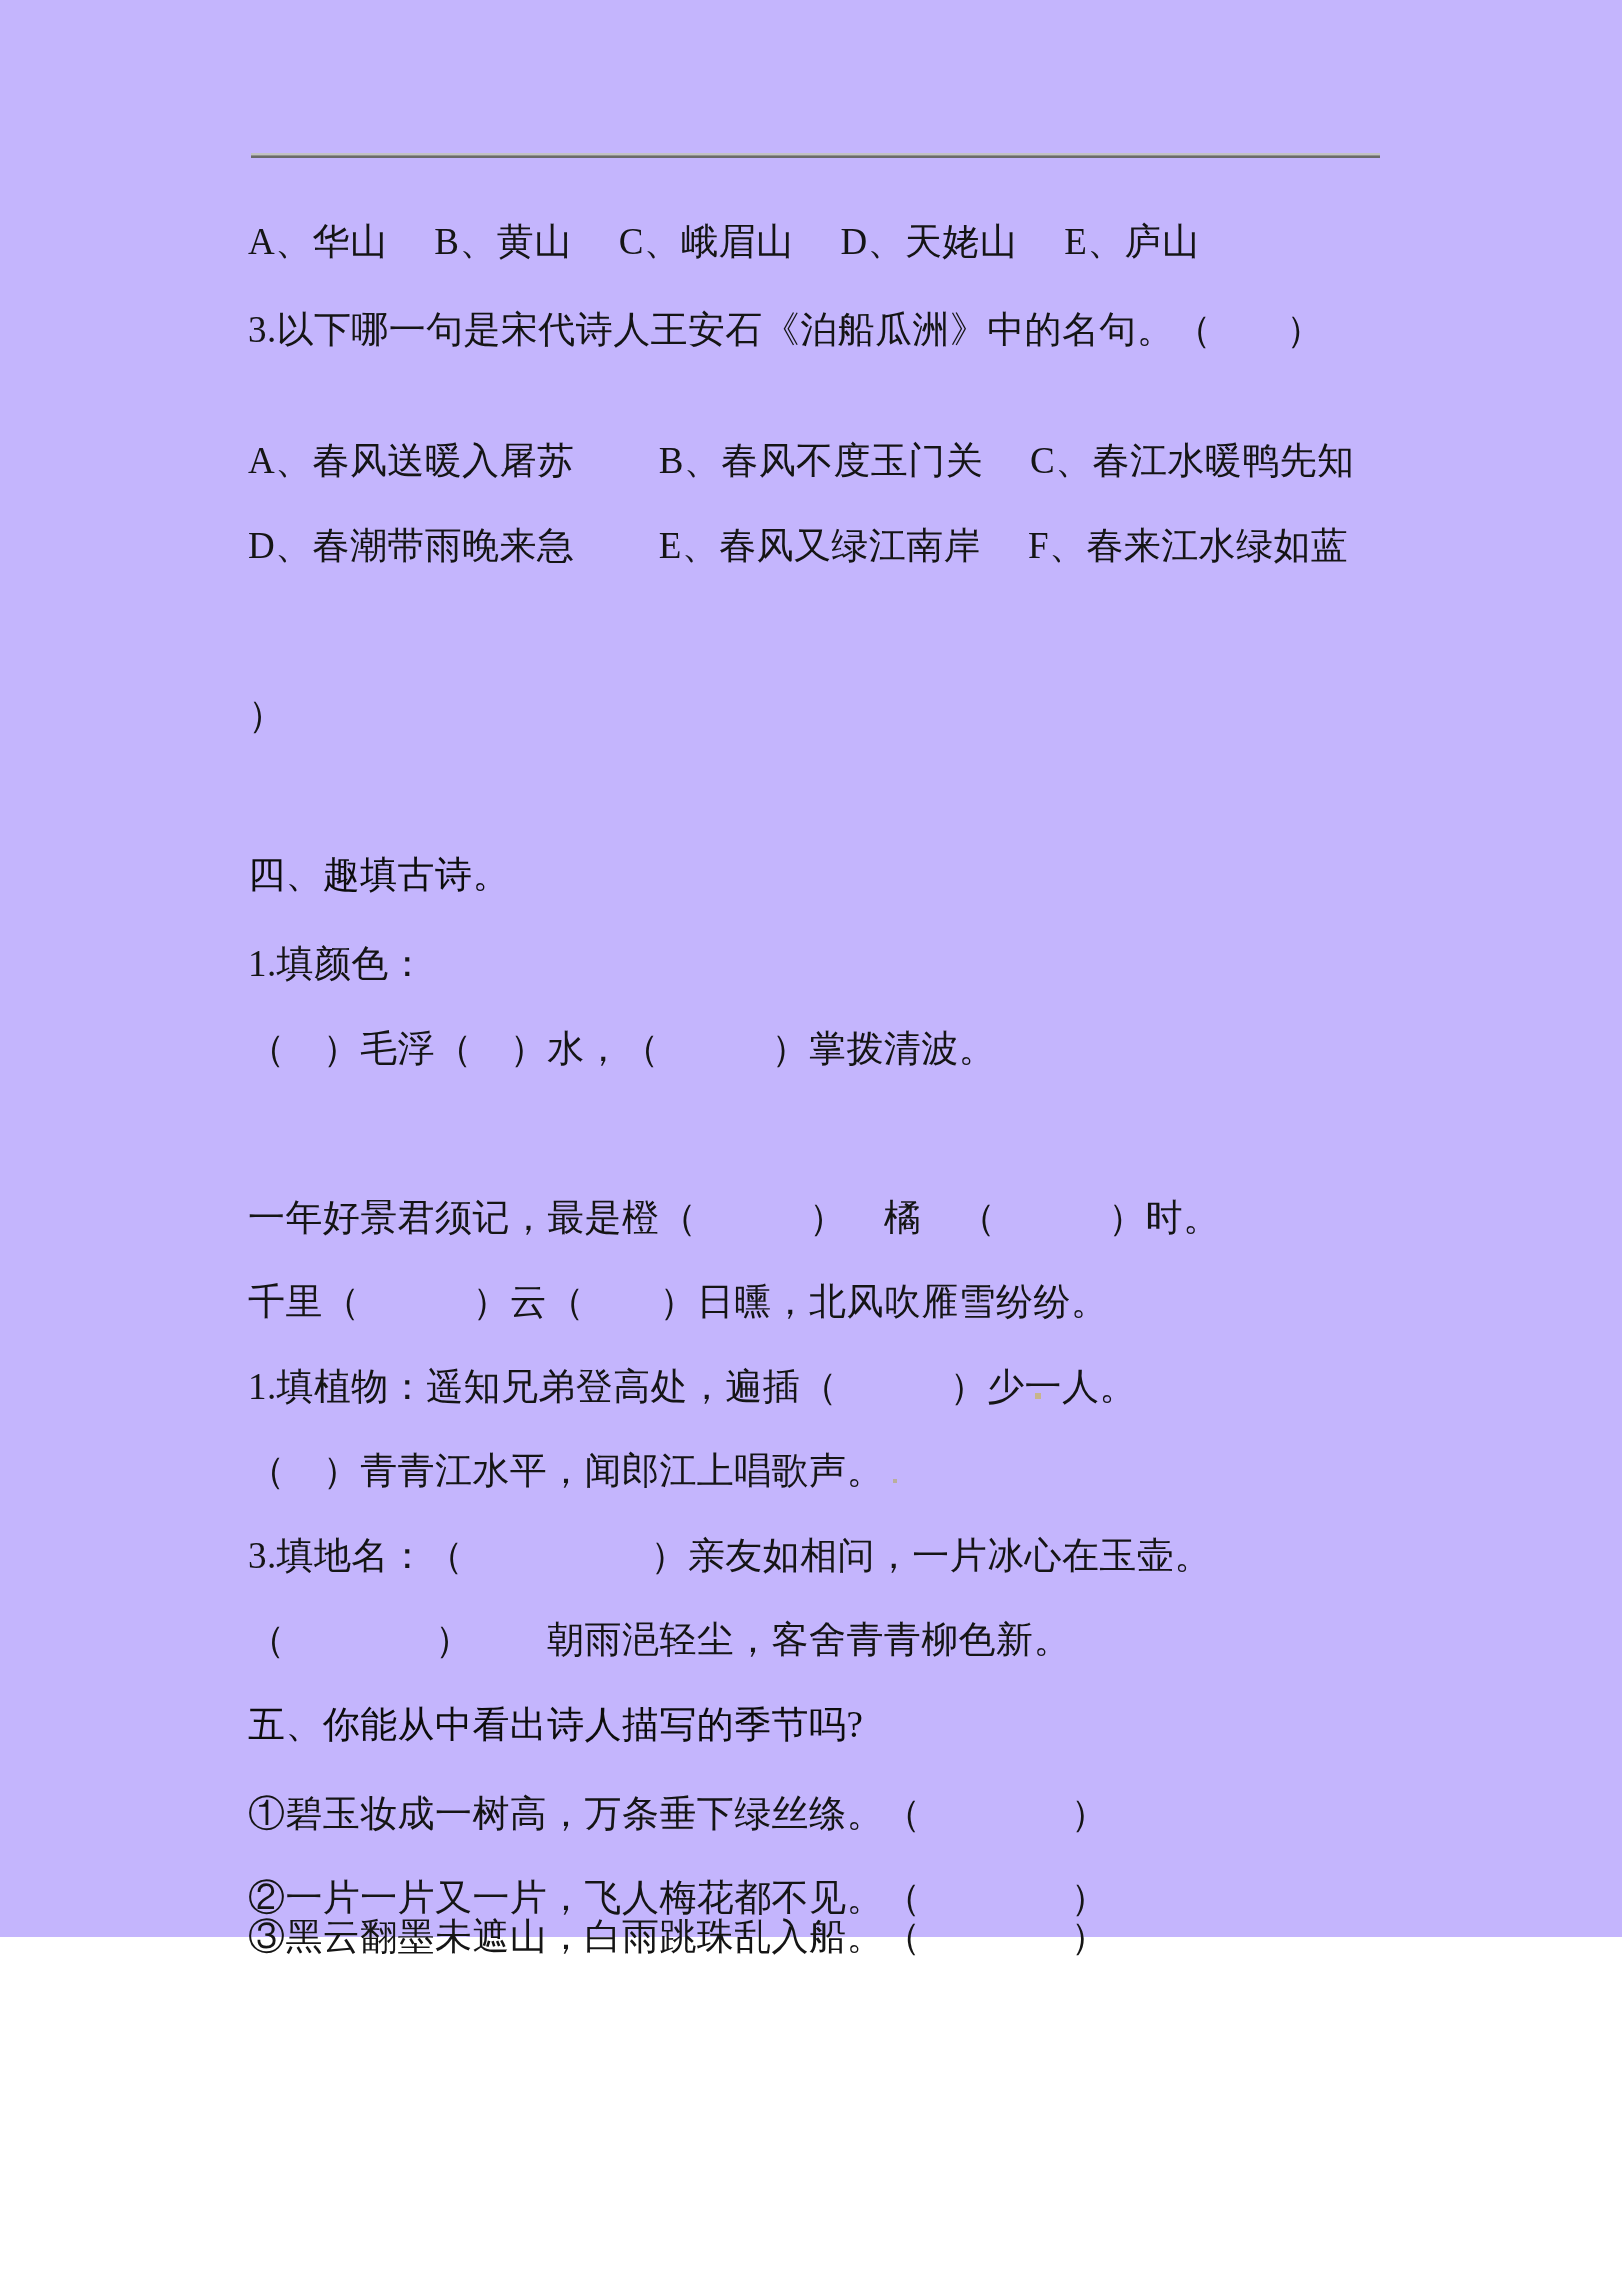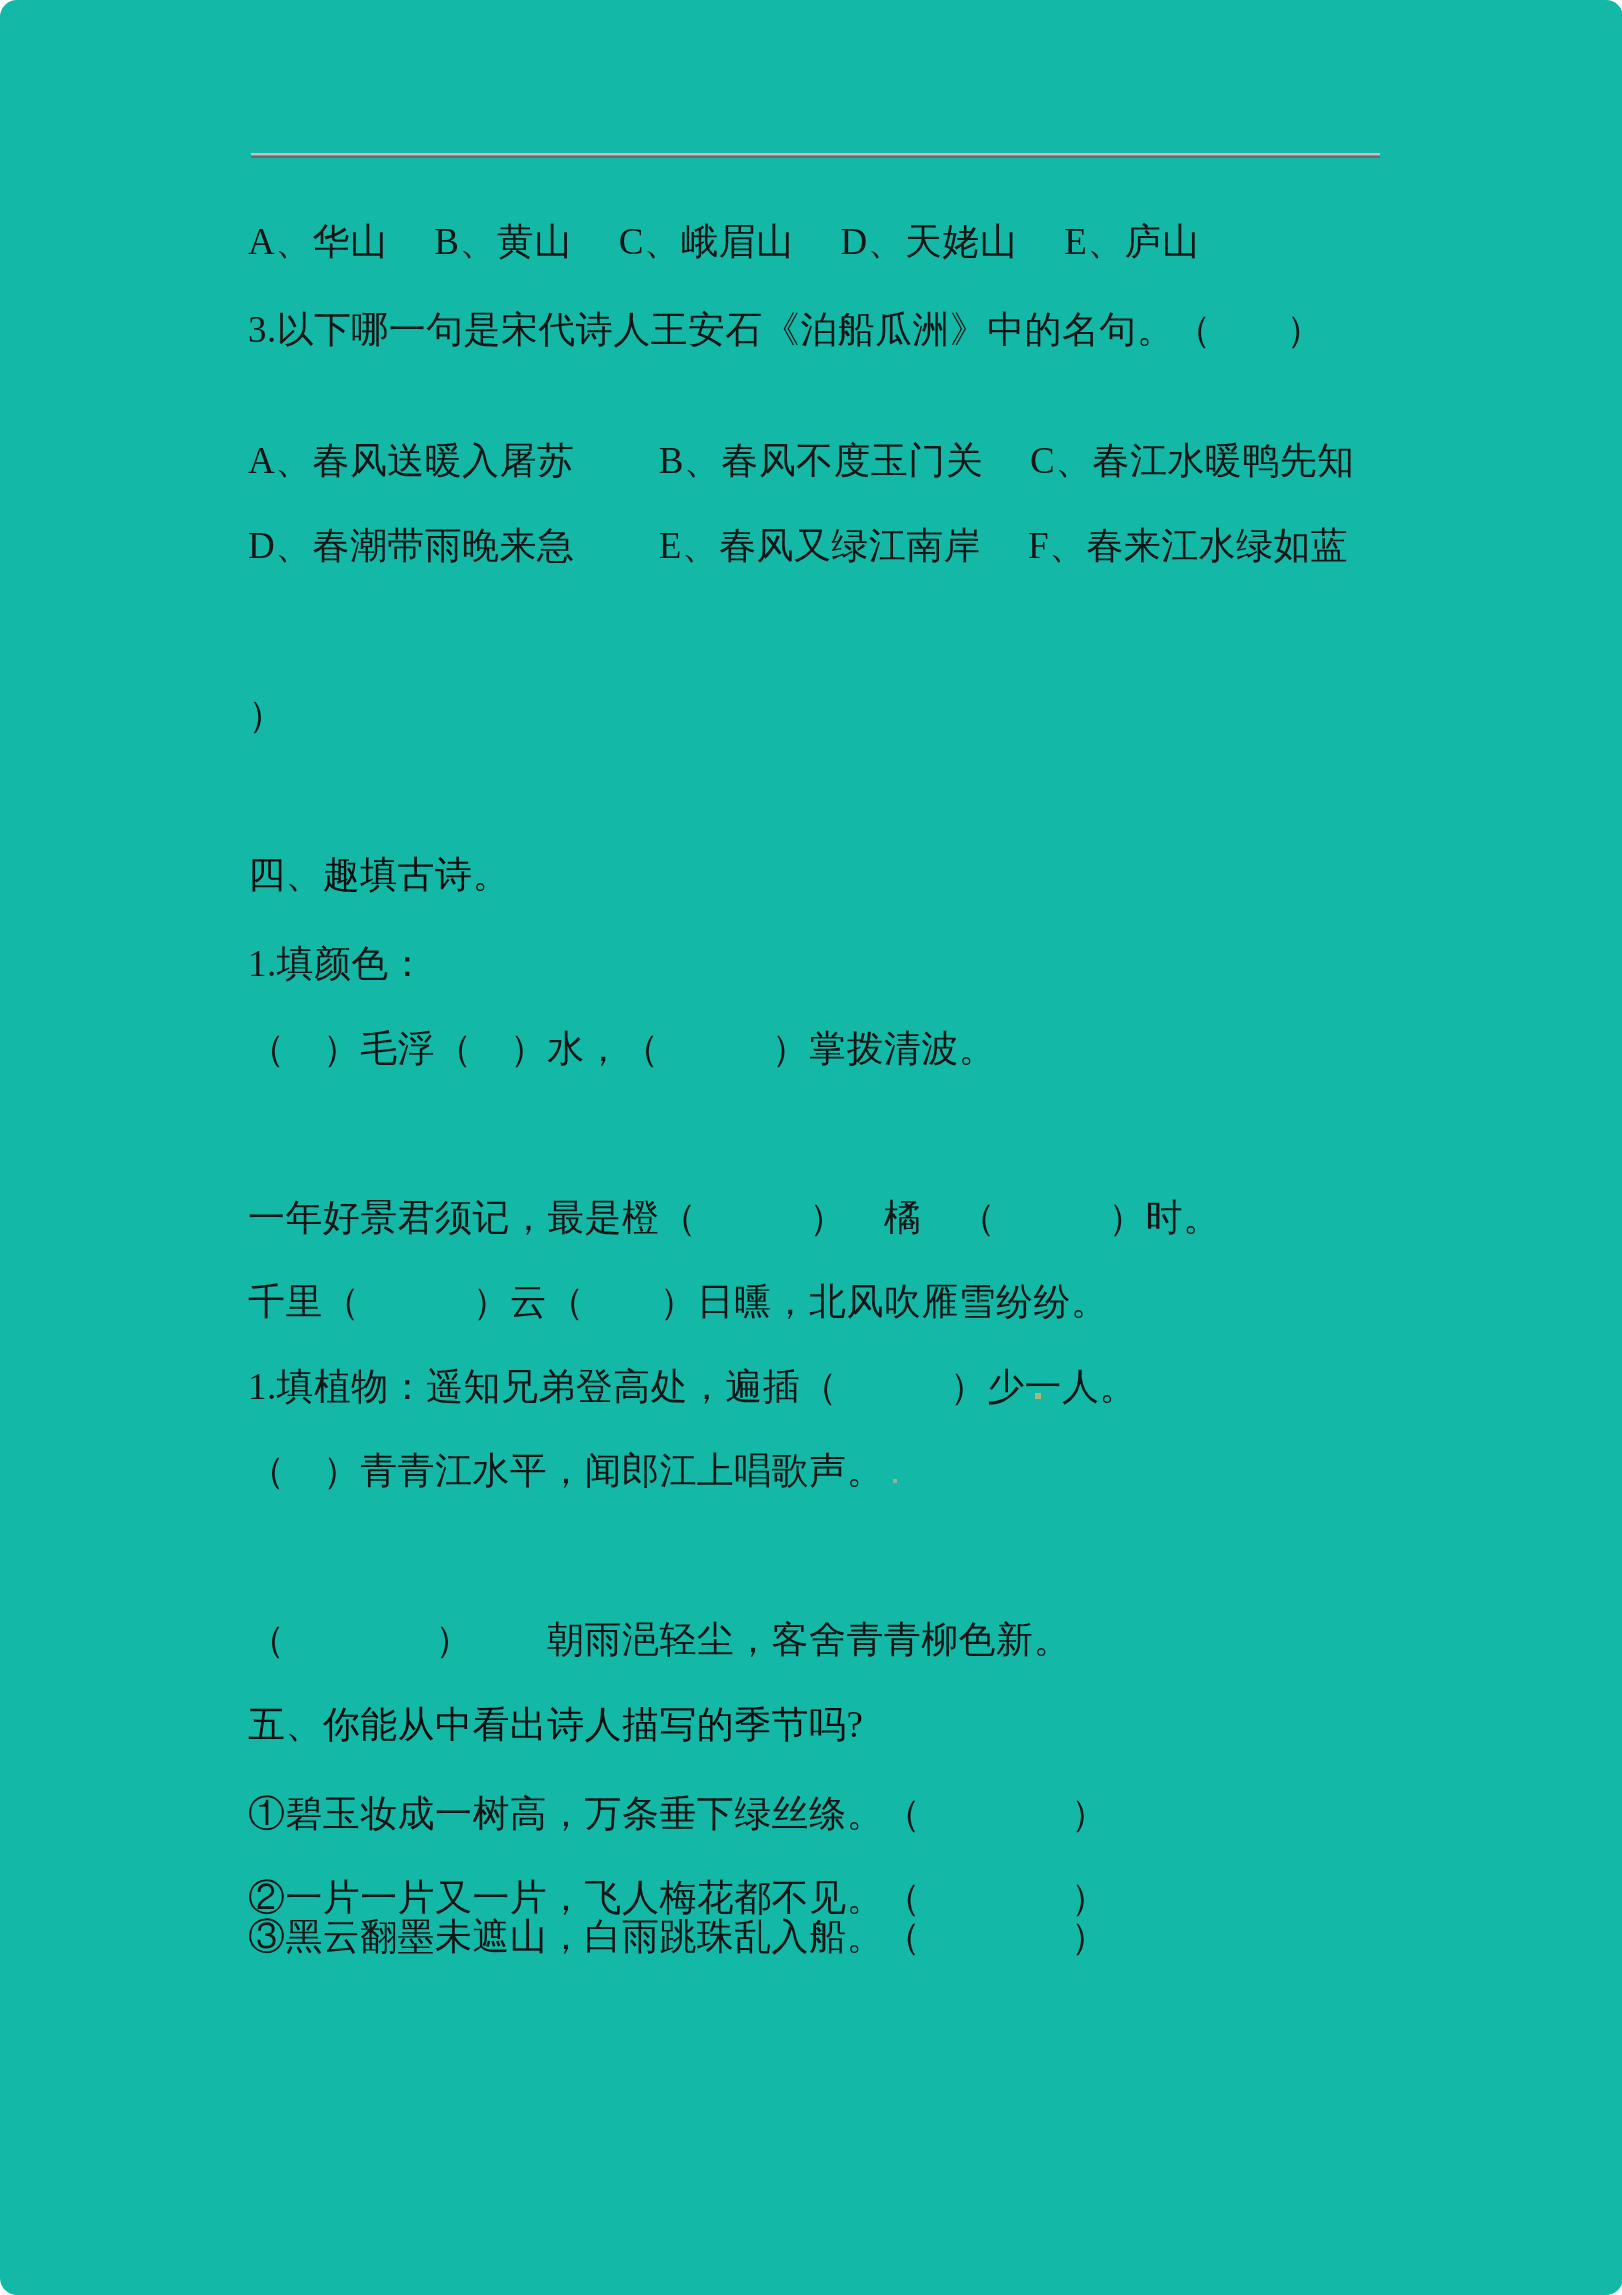--- a/index.html
+++ b/index.html
@@ -3,25 +3,24 @@
 <meta charset="utf-8">
 <style>
   html,body{margin:0;padding:0;}
   body{
     width:1623px;height:2295px;
     background:#ffffff;
     overflow:hidden;
   }
   .page{
     position:relative;
-    width:1623px;height:2295px;
-    background:#14b8a6;
+    width:1623px;height:1937px;
+    background:#c4b5fd;
     font-family:"Liberation Serif","DejaVu Serif",serif;
     color:#151515;
-    border-radius:17px;
   }
   .divider{
     position:absolute;
     left:251px;top:153px;
     width:1129px;height:5px;
     background:linear-gradient(to bottom,#c2c2c2 0 1.7px,#8f8f8f 1.7px 3.4px,#6a6a6a 3.4px 5px);
   }
   .line{
     position:absolute;
     left:248px;
@@ -59,20 +58,21 @@
   <div class="line" style="top:418px">A、春风送暖入屠苏　　 B、春风不度玉门关　 C、春江水暖鸭先知</div>
   <div class="line" style="top:503px">D、春潮带雨晚来急　　 E、春风又绿江南岸　 F、春来江水绿如蓝</div>
   <div class="line" style="top:672px">）</div>
   <div class="line heading" style="top:832px">四、趣填古诗。</div>
   <div class="line" style="top:921px">1.填颜色：</div>
   <div class="line" style="top:1006px">（　）毛浮（　）水，（　　　）掌拨清波。</div>
   <div class="line" style="top:1175px">一年好景君须记，最是橙（　　　）　橘　（　　　）时。</div>
   <div class="line" style="top:1259px">千里（　　　）云（　　）日曛，北风吹雁雪纷纷。</div>
   <div class="line" style="top:1344px">1.填植物：遥知兄弟登高处，遍插（　　　）少一人。</div>
   <div class="line" style="top:1428px">（　）青青江水平，闻郎江上唱歌声。</div>
+  <div class="line" style="top:1513px">3.填地名：（　　　　　）亲友如相问，一片冰心在玉壶。</div>
   <div class="line" style="top:1597px">（　　　　）　　朝雨浥轻尘，客舍青青柳色新。</div>
   <div class="line heading" style="top:1682px">五、你能从中看出诗人描写的季节吗?</div>
   <div class="line" style="top:1771px">①碧玉妆成一树高，万条垂下绿丝绦。（　　　　）</div>
   <div class="line" style="top:1855px">②一片一片又一片，飞人梅花都不见。（　　　　）</div>
   <div class="line" style="top:1894px">③黑云翻墨未遮山，白雨跳珠乱入船。（　　　　）</div>
 
   <div class="speck" style="position:absolute;left:1035px;top:1393px"></div>
   <div class="speck speck-2" style="position:absolute;left:893px;top:1479px"></div>
 
 </div>

